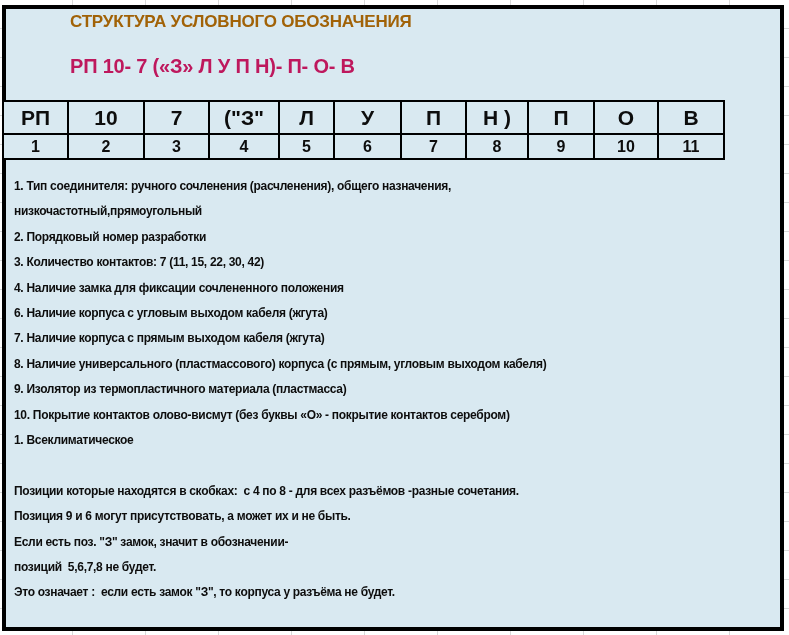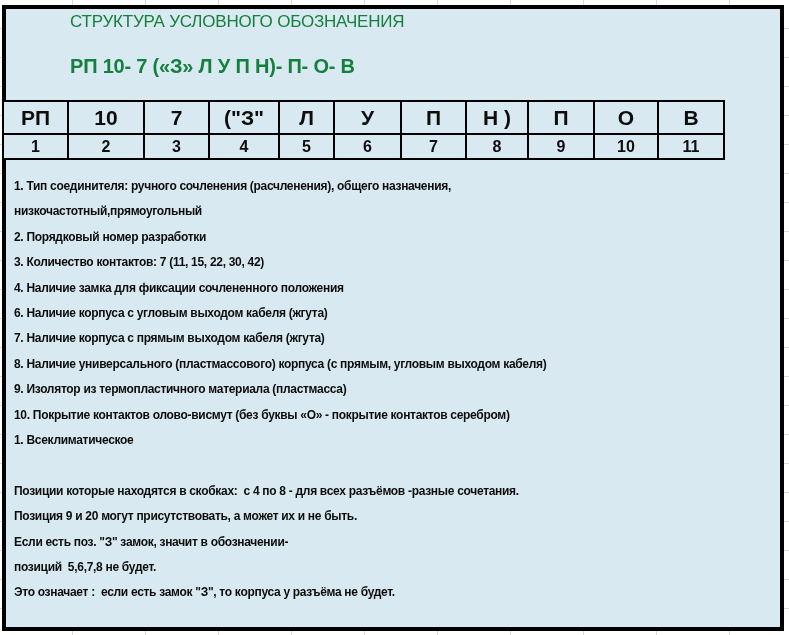--- a/index.html
+++ b/index.html
@@ -15,26 +15,26 @@
   }
   .sheet {
     position: absolute;
     left: 2px; top: 5px;
     width: 774px; height: 618px;
     border: 4px solid #000;
     background: #d9e9f1;
   }
   .title {
     position: absolute; left: 64px; top: 3px;
-    font-size: 17px; font-weight: 400; color: #15803d;
+    font-size: 17px; font-weight: 700; color: #a16207;
     letter-spacing: -0.2px; white-space: pre;
   }
   .subtitle {
     position: absolute; left: 64px; top: 46px;
-    font-size: 20px; font-weight: 700; color: #15803d;
+    font-size: 20px; font-weight: 700; color: #be185d;
     letter-spacing: -0.2px; white-space: pre;
   }
   table.designation {
     position: absolute; left: -4px; top: 91px;
     border-collapse: collapse;
     table-layout: fixed;
   }
   table.designation td {
     border: 2px solid #000;
     background: #d9e9f1;
@@ -118,19 +118,19 @@
     <div class="line">3. Количество контактов: 7 (11, 15, 22, 30, 42)</div>
     <div class="line">4. Наличие замка для фиксации сочлененного положения</div>
     <div class="line">6. Наличие корпуса с угловым выходом кабеля (жгута)</div>
     <div class="line">7. Наличие корпуса с прямым выходом кабеля (жгута)</div>
     <div class="line">8. Наличие универсального (пластмассового) корпуса (с прямым, угловым выходом кабеля)</div>
     <div class="line">9. Изолятор из термопластичного материала (пластмасса)</div>
     <div class="line">10. Покрытие контактов олово-висмут (без буквы «О» - покрытие контактов серебром)</div>
     <div class="line">1. Всеклиматическое</div>
     <div class="spacer"></div>
     <div class="line">Позиции которые находятся в скобках:  с 4 по 8 - для всех разъёмов -разные сочетания.</div>
-    <div class="line">Позиция 9 и 20 могут присутствовать, а может их и не быть.</div>
+    <div class="line">Позиция 9 и 6 могут присутствовать, а может их и не быть.</div>
     <div class="line">Если есть поз. "З" замок, значит в обозначении-</div>
     <div class="line">позиций  5,6,7,8 не будет.</div>
     <div class="line">Это означает :  если есть замок "З", то корпуса у разъёма не будет.</div>
   </div>
 
 </div>
 
 </body></html>

